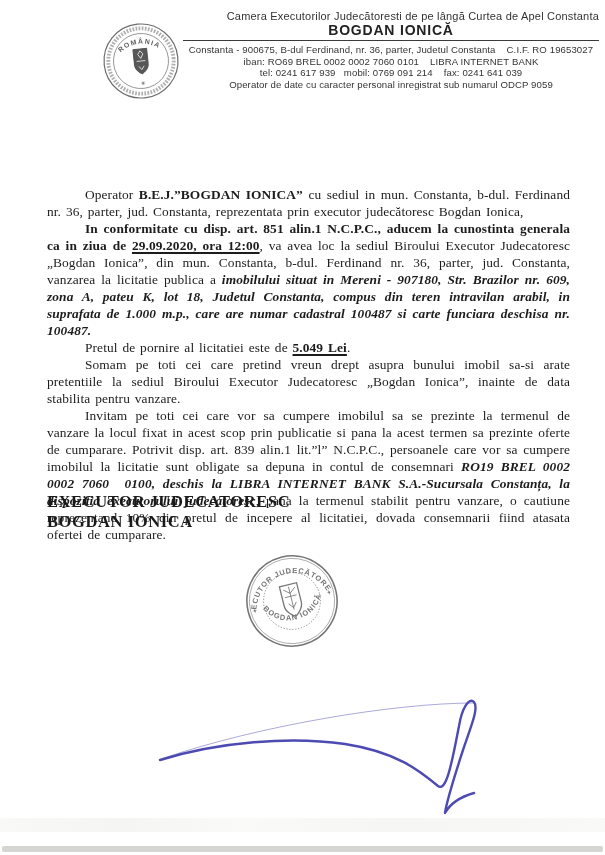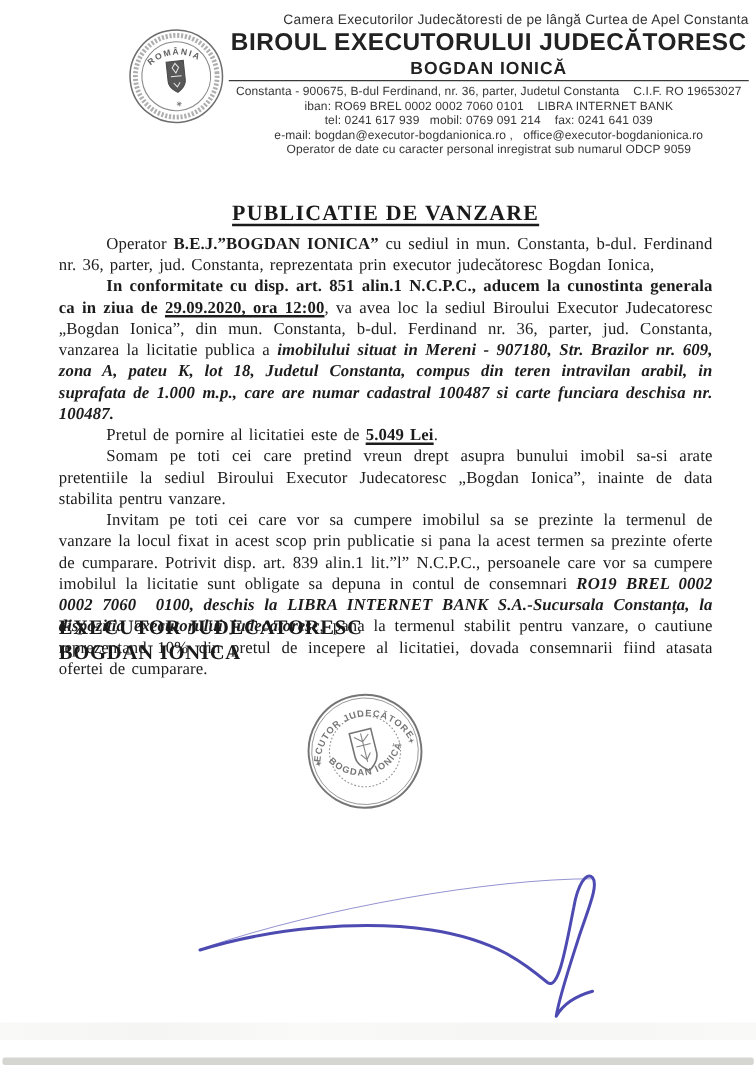--- a/index.html
+++ b/index.html
@@ -65,32 +65,29 @@
         <text font-size="8" letter-spacing="1.5" fill="#5f5f5f">
           <textPath href="#logoArcTop" startOffset="50%" text-anchor="middle">ROMÂNIA</textPath>
         </text>
         <path d="M 42 36 h 16 v 18 c 0 7 -8 11 -8 11 s -8 -4 -8 -11 z" fill="#585858" stroke="#4a4a4a" stroke-width="1"></path>
         <path d="M 47 42 l 3 -4 l 3 4 l -3 5 z M 45 50 h 10 M 47 56 l 3 4 l 3 -4" fill="none" stroke="#e8e8e8" stroke-width="1"></path>
         <text x="50" y="78" text-anchor="middle" font-size="6" fill="#777">✳</text>
       </svg>
     </div>
     <div class="head-text">
       <div class="camera-line">Camera Executorilor Judecătoresti de pe lângă Curtea de Apel Constanta</div>
-      <div class="office-title">BIROUL EXECUTORULUI JUDECĂTORESC</div>
       <div class="executor-name">BOGDAN IONICĂ</div>
       <hr class="head-rule">
       <div class="contact-line">Constanta - 900675, B-dul Ferdinand, nr. 36, parter, Judetul Constanta&nbsp;&nbsp;&nbsp;&nbsp;C.I.F. RO 19653027</div>
       <div class="contact-line">iban: RO69 BREL 0002 0002 7060 0101&nbsp;&nbsp;&nbsp;&nbsp;LIBRA INTERNET BANK</div>
       <div class="contact-line">tel: 0241 617 939&nbsp;&nbsp;&nbsp;mobil: 0769 091 214&nbsp;&nbsp;&nbsp;&nbsp;fax: 0241 641 039</div>
-      <div class="contact-line">e-mail: bogdan@executor-bogdanionica.ro ,&nbsp;&nbsp;&nbsp;office@executor-bogdanionica.ro</div>
       <div class="contact-line">Operator de date cu caracter personal inregistrat sub numarul ODCP 9059</div>
     </div>
   </header>
 
-  <h1 class="doc-title">PUBLICATIE DE VANZARE</h1>
 
   <main class="doc-body">
     <p class="para"><span>Operator </span><span class="rt-b">B.E.J.”BOGDAN IONICA”</span><span> cu sediul in mun. Constanta, b-dul. Ferdinand nr. 36, parter, jud. Constanta, reprezentata prin executor judecătoresc Bogdan Ionica,</span></p>
     <p class="para"><span class="rt-b">In conformitate cu disp. art. 851 alin.1 N.C.P.C., aducem la cunostinta generala ca in ziua de </span><span class="rt-b rt-u">29.09.2020, ora 12:00</span><span>, va avea loc la sediul Biroului Executor Judecatoresc „Bogdan Ionica”, din mun. Constanta, b-dul. Ferdinand nr. 36, parter, jud. Constanta, vanzarea la licitatie publica a </span><span class="rt-b rt-i">imobilului situat in Mereni - 907180, Str. Brazilor nr. 609, zona A, pateu K, lot 18, Judetul Constanta, compus din teren intravilan arabil, in suprafata de 1.000 m.p., care are numar cadastral 100487 si carte funciara deschisa nr. 100487.</span></p>
     <p class="para"><span>Pretul de pornire al licitatiei este de </span><span class="rt-b rt-u">5.049 Lei</span><span>.</span></p>
     <p class="para"><span>Somam pe toti cei care pretind vreun drept asupra bunului imobil sa-si arate pretentiile la sediul Biroului Executor Judecatoresc „Bogdan Ionica”, inainte de data stabilita pentru vanzare.</span></p>
     <p class="para"><span>Invitam pe toti cei care vor sa cumpere imobilul sa se prezinte la termenul de vanzare la locul fixat in acest scop prin publicatie si pana la acest termen sa prezinte oferte de cumparare. Potrivit disp. art. 839 alin.1 lit.”l” N.C.P.C., persoanele care vor sa cumpere imobilul la licitatie sunt obligate sa depuna in contul de consemnari </span><span class="rt-b rt-i">RO19 BREL 0002 0002 7060&nbsp; 0100, deschis la LIBRA INTERNET BANK S.A.-Sucursala Constanța, la dispozitia executorului judecatoresc</span><span>, pana la termenul stabilit pentru vanzare, o cautiune reprezentand 10% din pretul de incepere al licitatiei, dovada consemnarii fiind atasata ofertei de cumparare.</span></p>
   </main>
 
   <div class="closing">

